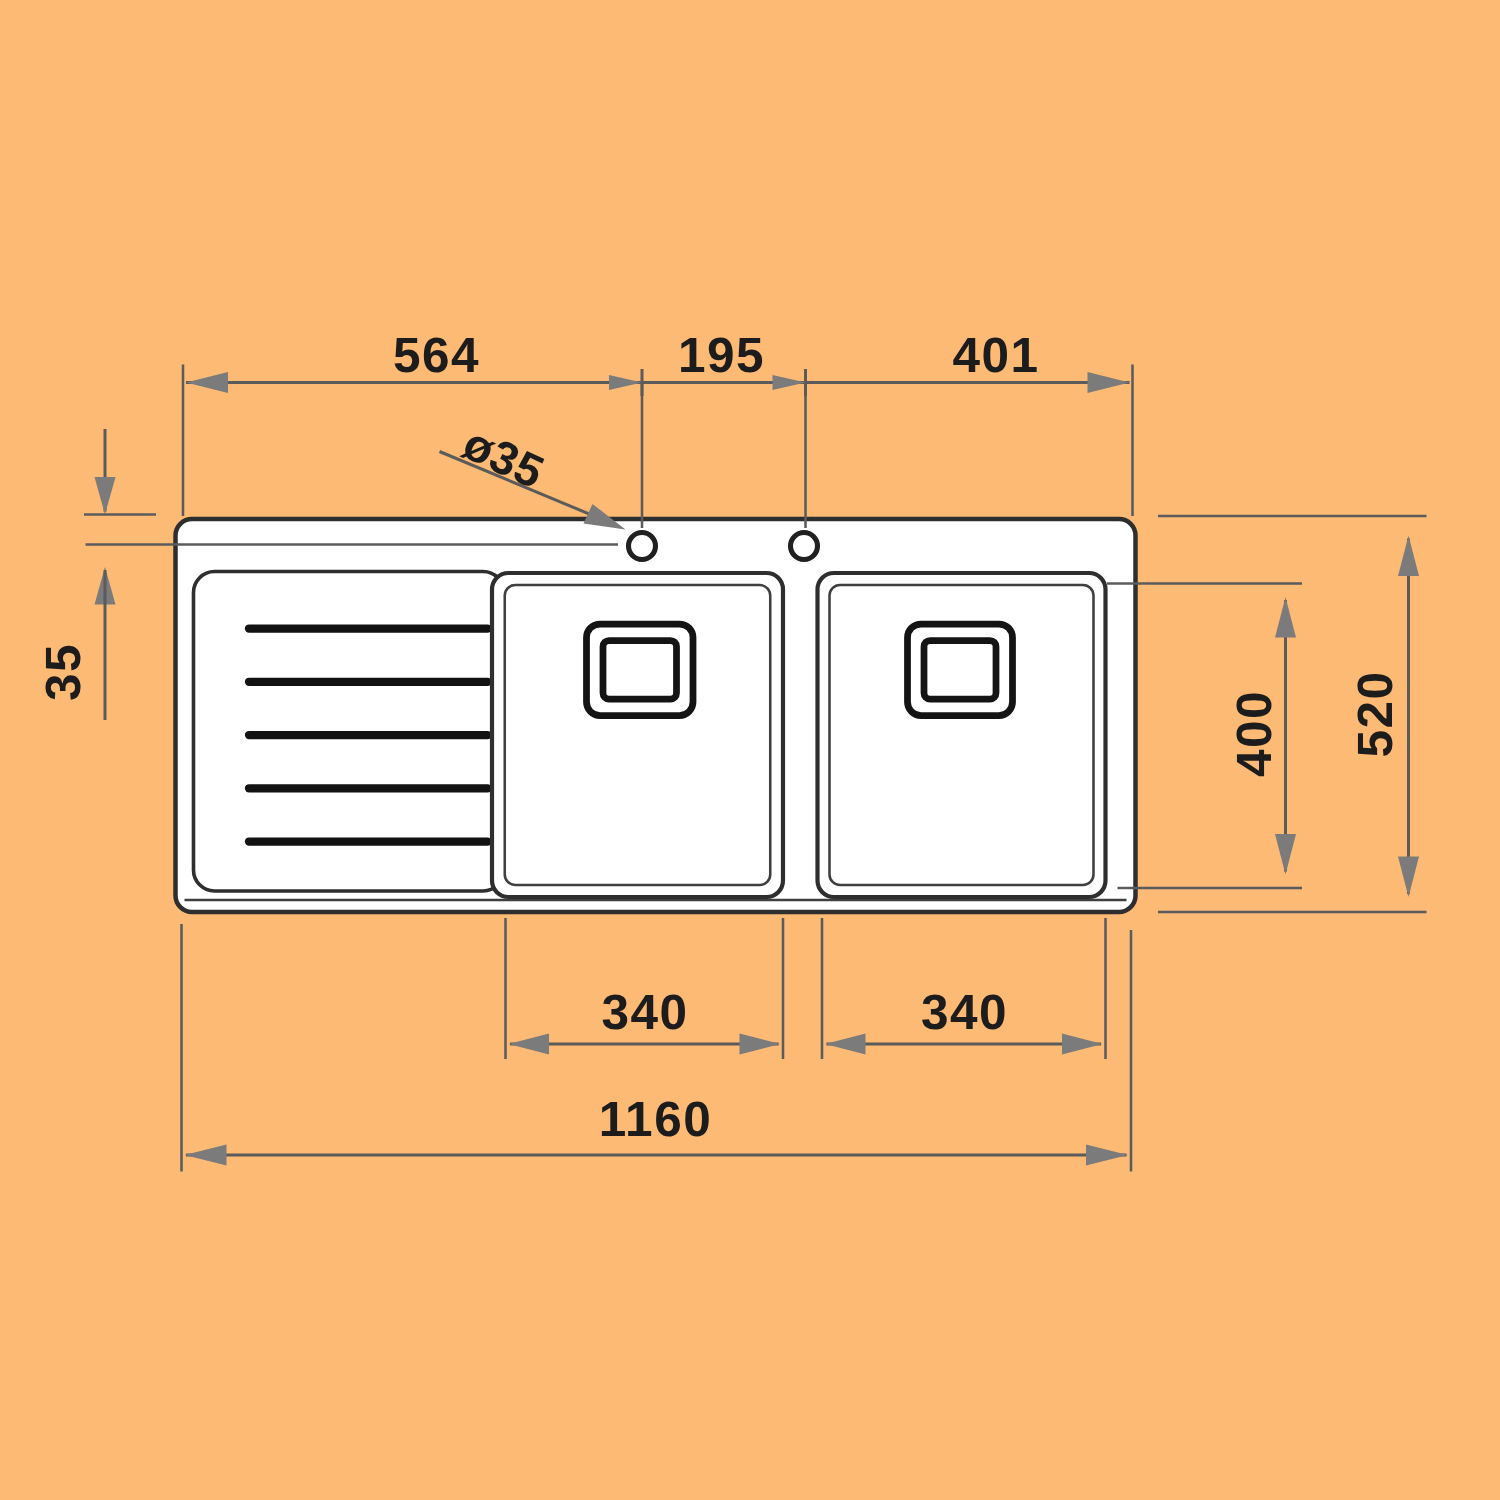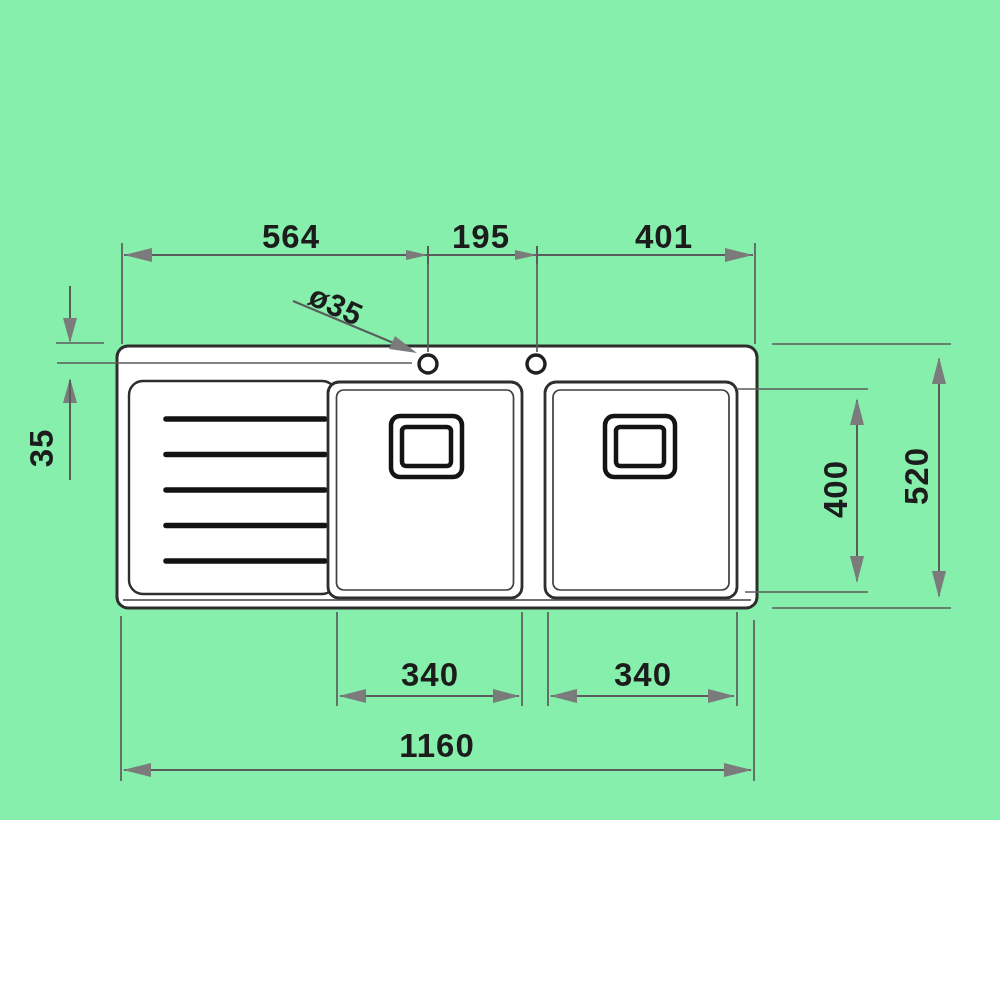--- a/index.html
+++ b/index.html
@@ -3,22 +3,22 @@
 <meta charset="utf-8">
 <style>
   html, body {
     margin: 0;
     padding: 0;
     background: #ffffff;
   }
   .stage {
     position: relative;
     width: 1000px;
-    height: 820px;
-    background: #86efac;
+    height: 1000px;
+    background: #fdba74;
     overflow: hidden;
   }
   svg { display: block; }
   .dim-label {
     font-family: "Liberation Sans", "DejaVu Sans", sans-serif;
     font-weight: 700;
     font-size: 33px;
     letter-spacing: 1px;
     fill: #1c1c1c;
   }

